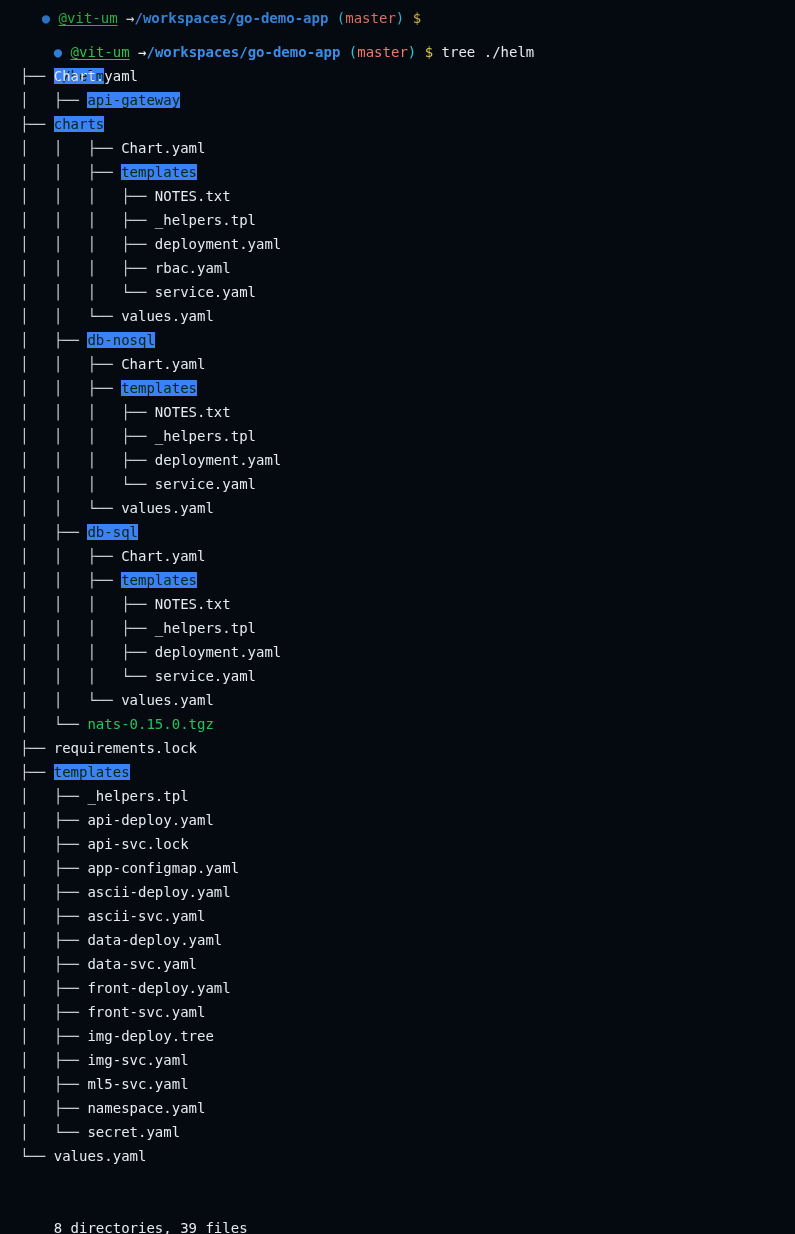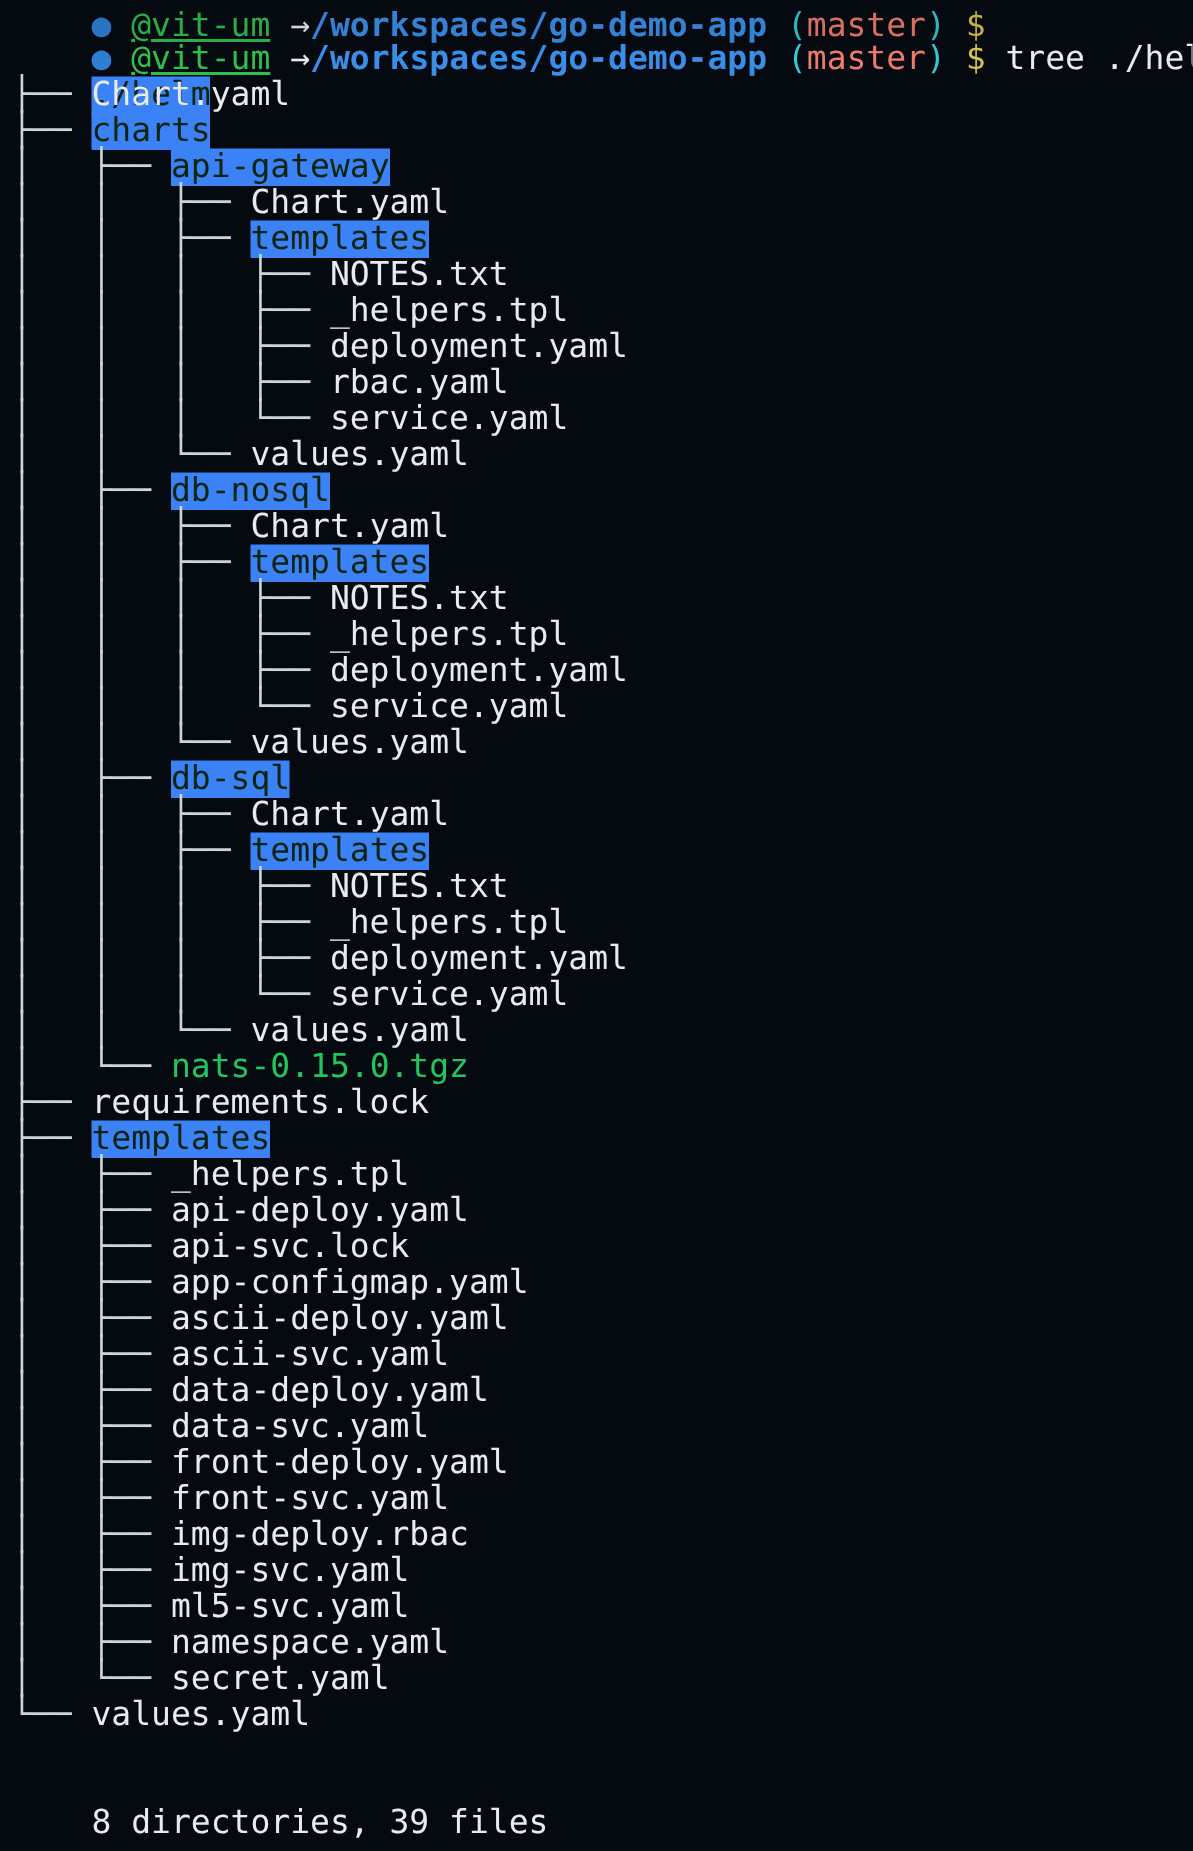--- a/index.html
+++ b/index.html
@@ -12,25 +12,25 @@
     height: 1234px;
     overflow: hidden;
     font-family: "DejaVu Sans Mono", "Liberation Mono", monospace;
   }
 
   #terminal {
     position: relative;
     width: 795px;
     height: 1066px;
     background: #050a11;
-    font-size: 22px;
+    font-size: 14px;
     line-height: 24px;
     letter-spacing: 0px;
     color: #e8eaed;
-    padding: 4px;
+    padding: 16px;
     box-sizing: border-box;
   }
 
   .line {
     height: 24px;
     white-space: pre;
     display: block;
   }
 
   
@@ -80,22 +80,22 @@
   <div class="line promptline">
     <span class="bullet">●</span><span class="cmd"> </span><span class="user">@vit-um</span><span class="cmd"> </span><span class="arrow">→</span><span class="path">/workspaces/go-demo-app</span><span class="cmd"> </span><span class="paren">(</span><span class="branch">master</span><span class="paren">)</span><span class="cmd"> </span><span class="dollar">$</span><span class="cmd"> </span><span class="cmd">tree ./helm</span>
   </div>
 
   <div class="line tree">
     <span class="dir">./helm</span>
   </div>
 
   <div id="tree-body">
       <div class="line tree"><span class="tc">├── </span><span class="file">Chart.yaml</span></div>
+      <div class="line tree"><span class="tc">│   ├── </span><span class="dir">api-gateway</span></div>
       <div class="line tree"><span class="tc">├── </span><span class="dir">charts</span></div>
-      <div class="line tree"><span class="tc">│   ├── </span><span class="dir">api-gateway</span></div>
       <div class="line tree"><span class="tc">│   │   ├── </span><span class="file">Chart.yaml</span></div>
       <div class="line tree"><span class="tc">│   │   ├── </span><span class="dir">templates</span></div>
       <div class="line tree"><span class="tc">│   │   │   ├── </span><span class="file">NOTES.txt</span></div>
       <div class="line tree"><span class="tc">│   │   │   ├── </span><span class="file">_helpers.tpl</span></div>
       <div class="line tree"><span class="tc">│   │   │   ├── </span><span class="file">deployment.yaml</span></div>
       <div class="line tree"><span class="tc">│   │   │   ├── </span><span class="file">rbac.yaml</span></div>
       <div class="line tree"><span class="tc">│   │   │   └── </span><span class="file">service.yaml</span></div>
       <div class="line tree"><span class="tc">│   │   └── </span><span class="file">values.yaml</span></div>
       <div class="line tree"><span class="tc">│   ├── </span><span class="dir">db-nosql</span></div>
       <div class="line tree"><span class="tc">│   │   ├── </span><span class="file">Chart.yaml</span></div>
@@ -119,21 +119,21 @@
       <div class="line tree"><span class="tc">│   ├── </span><span class="file">_helpers.tpl</span></div>
       <div class="line tree"><span class="tc">│   ├── </span><span class="file">api-deploy.yaml</span></div>
       <div class="line tree"><span class="tc">│   ├── </span><span class="file">api-svc.lock</span></div>
       <div class="line tree"><span class="tc">│   ├── </span><span class="file">app-configmap.yaml</span></div>
       <div class="line tree"><span class="tc">│   ├── </span><span class="file">ascii-deploy.yaml</span></div>
       <div class="line tree"><span class="tc">│   ├── </span><span class="file">ascii-svc.yaml</span></div>
       <div class="line tree"><span class="tc">│   ├── </span><span class="file">data-deploy.yaml</span></div>
       <div class="line tree"><span class="tc">│   ├── </span><span class="file">data-svc.yaml</span></div>
       <div class="line tree"><span class="tc">│   ├── </span><span class="file">front-deploy.yaml</span></div>
       <div class="line tree"><span class="tc">│   ├── </span><span class="file">front-svc.yaml</span></div>
-      <div class="line tree"><span class="tc">│   ├── </span><span class="file">img-deploy.rbac</span></div>
+      <div class="line tree"><span class="tc">│   ├── </span><span class="file">img-deploy.tree</span></div>
       <div class="line tree"><span class="tc">│   ├── </span><span class="file">img-svc.yaml</span></div>
       <div class="line tree"><span class="tc">│   ├── </span><span class="file">ml5-svc.yaml</span></div>
       <div class="line tree"><span class="tc">│   ├── </span><span class="file">namespace.yaml</span></div>
       <div class="line tree"><span class="tc">│   └── </span><span class="file">secret.yaml</span></div>
       <div class="line tree"><span class="tc">└── </span><span class="file">values.yaml</span></div>
     </div>
 
   <div class="spacer"></div>
 
   <div class="line tree">

